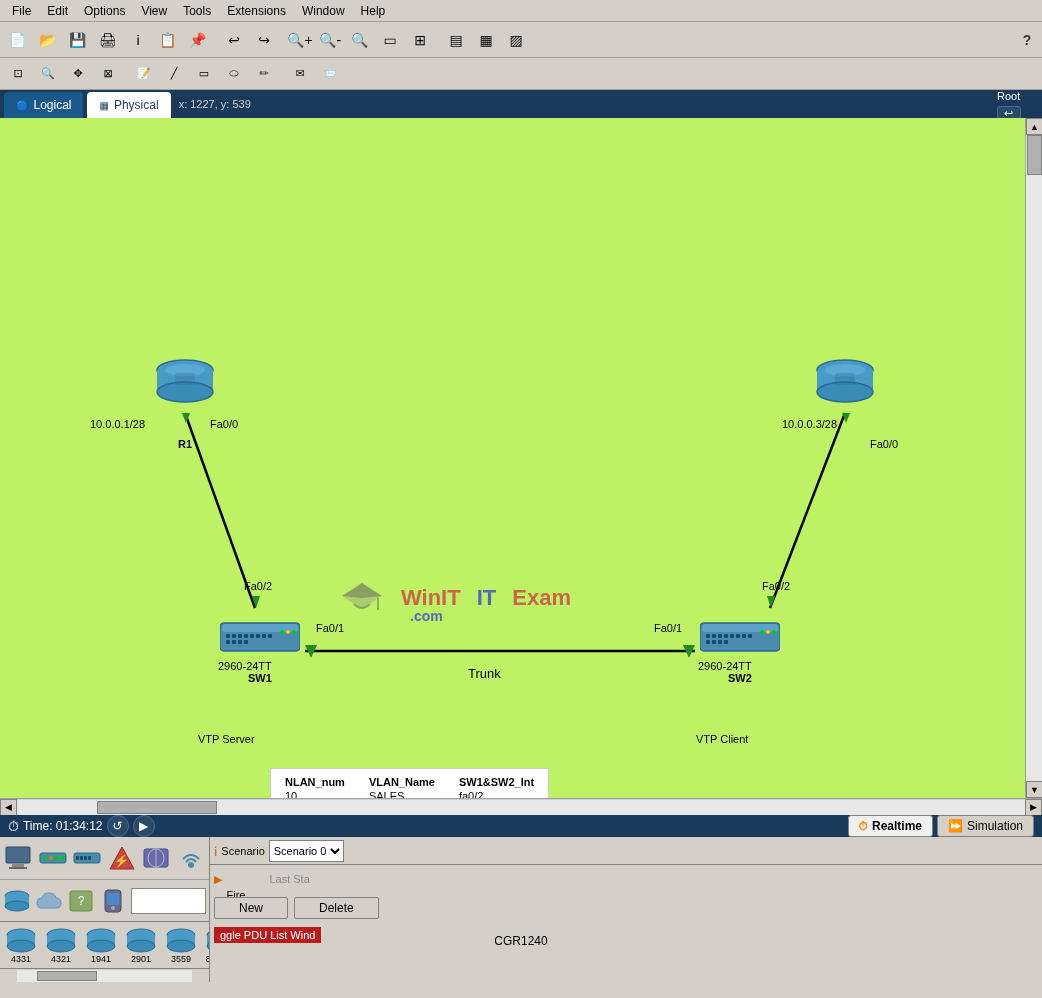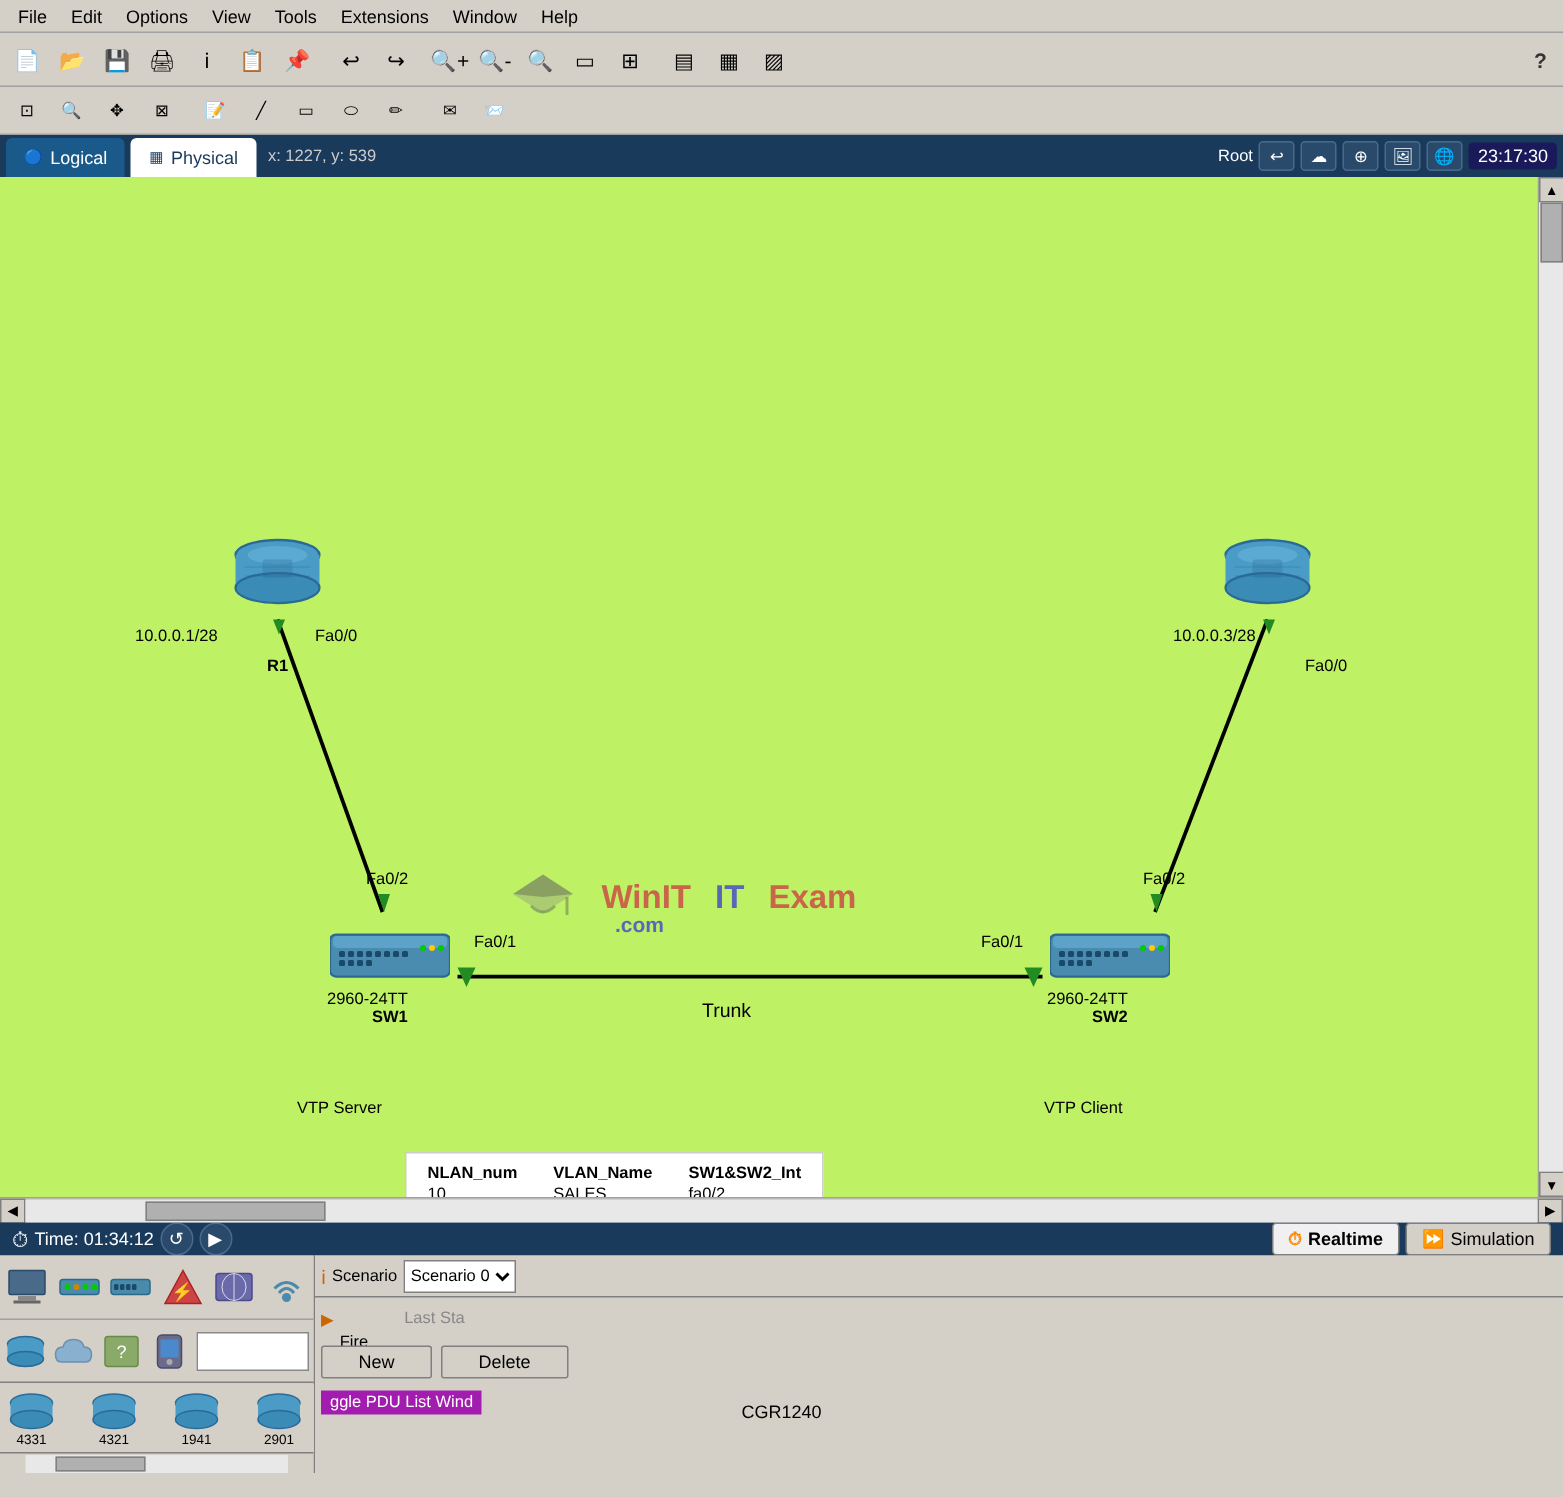--- a/index.html
+++ b/index.html
@@ -17,21 +17,21 @@
 
     
     #toolbar2 { background: #d4d0c8; height: 32px; display: flex; align-items: center; padding: 2px 4px; border-bottom: 1px solid #a0a0a0; gap: 2px; }
 
     
     #tabbar { height: 28px; display: flex; align-items: stretch; background: #1a3a5c; }
     .tab { display: flex; align-items: center; padding: 0 12px; cursor: pointer; font-size: 12px; color: white; gap: 5px; }
     .tab.active { background: white; color: #1a3a5c; border-radius: 4px 4px 0 0; margin: 2px 0 0 4px; }
     .tab-logical { background: #1a5a8a; border-radius: 4px 4px 0 0; margin: 2px 0 0 4px; }
     .tab-coords { color: #ccc; font-size: 11px; padding: 0 8px; display: flex; align-items: center; }
-    .tab-right { margin-left: auto; display: flex; align-items: center; gap: 4px; padding-right: 4px; }
+    .tab-right { margin-left: auto; display: flex; align-items: center; gap: 4px; padding-right: 4px; flex-direction: column; }
     .tab-root { color: white; font-size: 11px; }
     .tab-btn { width: 24px; height: 20px; background: #2a4a6c; border: 1px solid #4a6a8c; color: white; display: flex; align-items: center; justify-content: center; cursor: pointer; border-radius: 3px; font-size: 11px; }
     .tab-time { background: #1a1a5a; color: white; padding: 2px 6px; font-size: 12px; border-radius: 3px; }
     #canvas { flex: 1; background: #bef264; position: relative; overflow: hidden; }
     #scrollbar-right { width: 17px; background: #d4d0c8; border-left: 1px solid #a0a0a0; display: flex; flex-direction: column; }
     .scroll-btn { width: 17px; height: 17px; background: #d4d0c8; border: 1px solid #808080; display: flex; align-items: center; justify-content: center; cursor: pointer; font-size: 9px; }
     .scroll-track { flex: 1; background: #e8e8e8; position: relative; }
     .scroll-thumb { width: 15px; height: 40px; background: #b0b0b0; position: absolute; top: 0; left: 1px; border: 1px solid #808080; cursor: pointer; }
 
     
@@ -63,35 +63,35 @@
     .time-display { color: white; font-size: 12px; display: flex; align-items: center; gap: 4px; }
     .mode-btn { padding: 3px 10px; background: #d4d0c8; color: #000; border: 1px solid #808080; cursor: pointer; font-size: 12px; display: flex; align-items: center; gap: 4px; border-radius: 3px; }
     .mode-btn.active { background: #f0f0f0; font-weight: bold; }
 
     #bottom-content { flex: 1; display: flex; }
     #device-panel { width: 210px; background: #d4d0c8; border-right: 1px solid #808080; display: flex; flex-direction: column; }
     #device-icons-row1 { display: flex; height: 42px; background: #d4d0c8; align-items: center; padding: 2px; gap: 2px; }
     #device-icons-row2 { display: flex; height: 42px; background: #d4d0c8; align-items: center; padding: 2px; gap: 2px; border-top: 1px solid #a0a0a0; }
     .dev-icon { width: 35px; height: 35px; display: flex; align-items: center; justify-content: center; cursor: pointer; border: 1px solid transparent; }
     #device-list { flex: 1; background: #d4d0c8; border-top: 1px solid #808080; overflow-x: auto; }
-    #device-list-inner { display: flex; align-items: center; padding: 2px; gap: 17px; height: 100%; white-space: nowrap; }
+    #device-list-inner { display: flex; align-items: center; padding: 2px; gap: 2px; height: 100%; white-space: nowrap; }
     .dev-list-item { display: flex; flex-direction: column; align-items: center; cursor: pointer; padding: 2px; width: 40px; }
     .dev-list-item span { font-size: 9px; color: #000; text-align: center; }
 
     #right-panel { flex: 1; background: #d4d0c8; display: flex; flex-direction: column; }
     #scenario-bar { height: 28px; background: #d4d0c8; display: flex; align-items: center; padding: 0 4px; gap: 4px; border-bottom: 1px solid #808080; }
     .scenario-label { font-size: 11px; color: #000; }
     .scenario-select { height: 22px; font-size: 11px; border: 1px solid #808080; background: white; }
     #pdu-actions { display: flex; height: 28px; align-items: center; padding: 0 4px; gap: 4px; }
     .pdu-btn { padding: 3px 24px; background: #d4d0c8; border: 1px solid #808080; cursor: pointer; font-size: 12px; border-radius: 2px; }
 
     #status-bar { height: 30px; background: #d4d0c8; border-top: 1px solid #a0a0a0; display: flex; align-items: center; justify-content: center; font-size: 12px; }
 
     
-    #pdu-toggle { background: #a21caf; color: white; font-size: 11px; padding: 2px 6px; border: none; cursor: pointer; display: flex; align-items: center; gap: 2px; }
+    #pdu-toggle { background: #b91c1c; color: white; font-size: 11px; padding: 2px 6px; border: none; cursor: pointer; display: flex; align-items: center; gap: 2px; }
 
     
     #device-hscroll { height: 14px; background: #d4d0c8; border-top: 1px solid #808080; overflow: hidden; position: relative; }
     .device-hscroll-track { height: 12px; background: #e8e8e8; margin: 1px 17px; position: relative; }
     .device-hscroll-thumb { width: 60px; height: 10px; background: #b0b0b0; position: absolute; left: 20px; top: 1px; border: 1px solid #808080; }
   </style>
 </head>
 <body>
 
 <div id="menubar">

